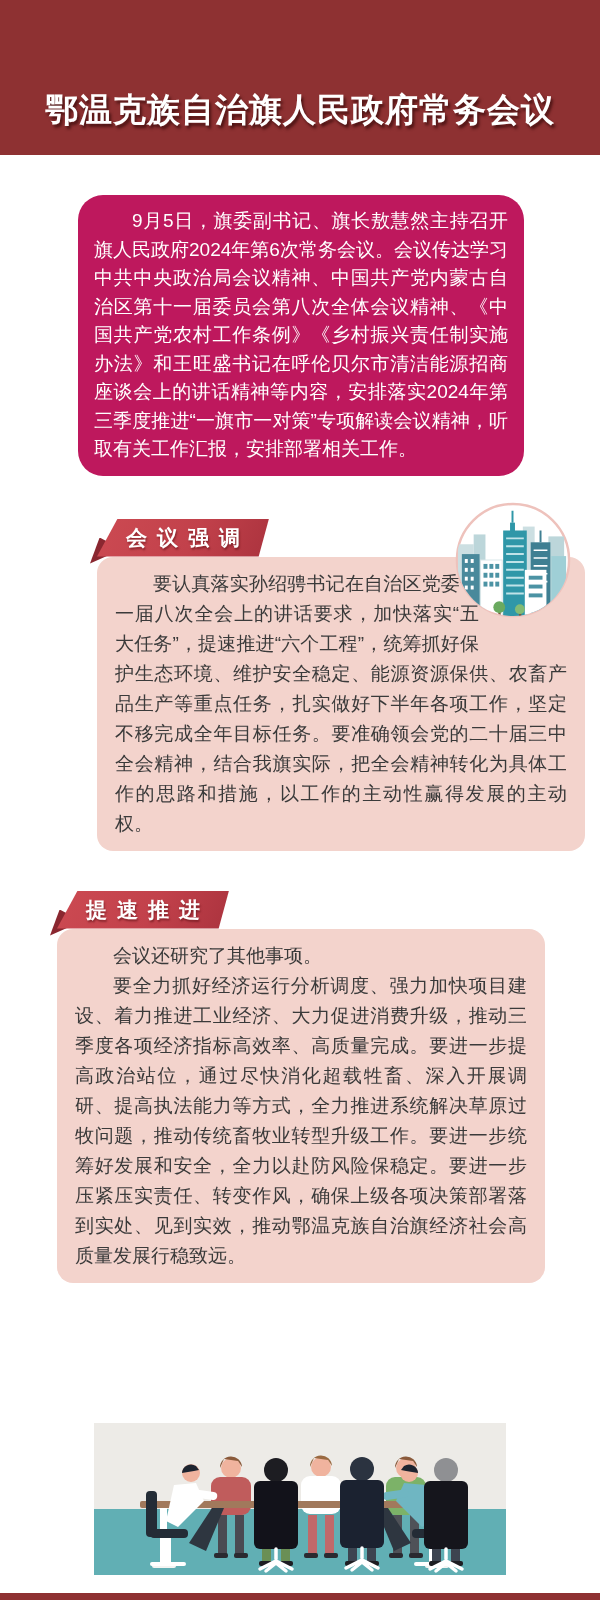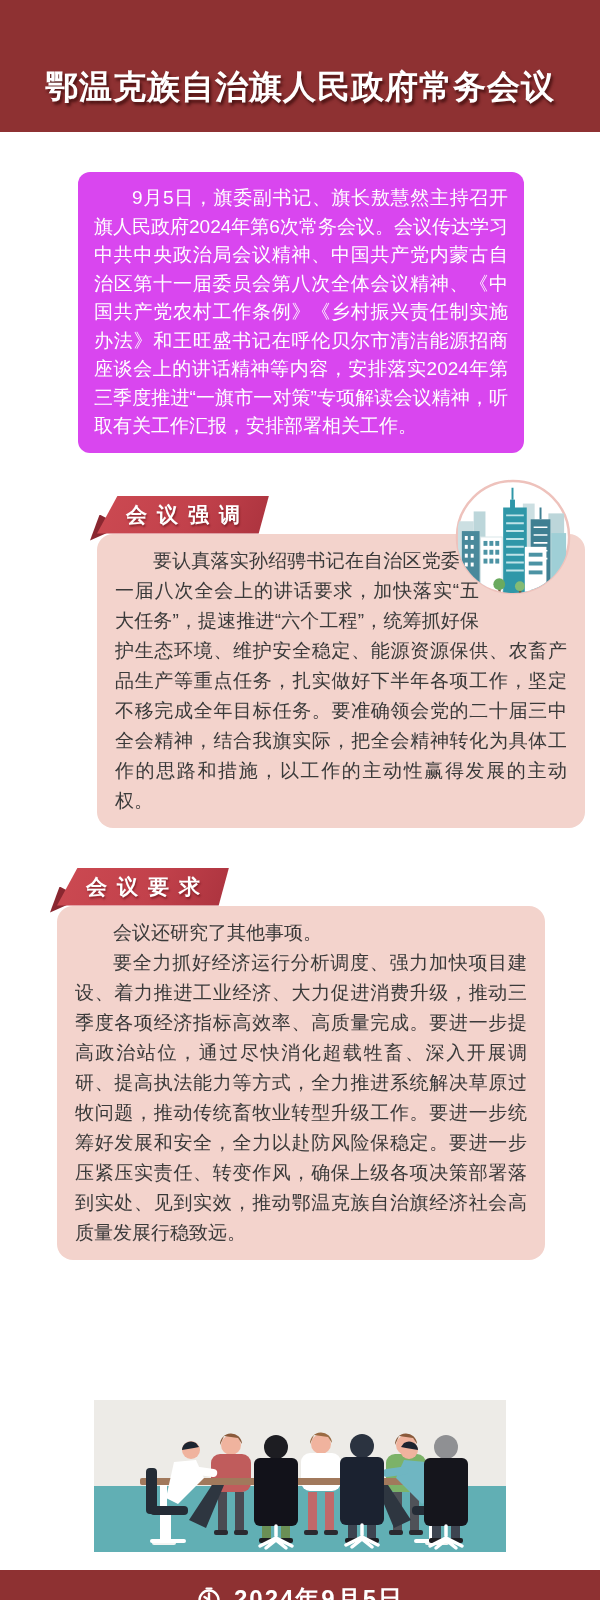--- a/index.html
+++ b/index.html
@@ -3,30 +3,30 @@
 <meta charset="utf-8">
 <style>
   html,body{margin:0;padding:0;}
   body{
     width:600px;height:1600px;overflow:hidden;background:#ffffff;
     font-family:"Liberation Sans","DejaVu Sans",sans-serif;
     position:relative;
   }
   
   .top-banner{
-    height:132px;background:#8e3132;display:flex;align-items:flex-end;justify-content:center;
+    height:155px;background:#8e3132;display:flex;align-items:flex-end;justify-content:center;
   }
   .top-banner h1{
     margin:0 0 22px 0;color:#ffffff;font-size:33px;font-weight:bold;letter-spacing:1px;
     text-shadow:2px 3px 3px rgba(45,6,6,.7);white-space:nowrap;
   }
   
   .intro-card{
     margin:40px auto 0 78px;width:446px;box-sizing:border-box;
-    background:#d946ef;border-radius:12px;padding:12px 16px;
+    background:#be185d;border-radius:25px;padding:12px 16px;
     color:#ffffff;font-size:19px;line-height:28.5px;text-align:justify;
   }
   .intro-card p{margin:0;text-indent:2em;}
   
   .section{position:relative;}
   .section-1{margin-top:43px;padding-left:40px;}
   .section-2{margin-top:40px;}
   .ribbon{position:relative;width:172px;height:38px;margin-left:57px;z-index:3;}
   .ribbon-fold{
     position:absolute;left:-7px;bottom:-7px;width:32px;height:26px;background:#8a2730;
@@ -161,21 +161,21 @@
         <rect x="66" y="114" width="2.5" height="8" fill="#7c5b3e"></rect>
         <circle cx="67" cy="110" r="5" fill="#83bb74"></circle>
       </g>
     </g>
   </svg>
 </section>
 
 <section class="section section-2">
   <div class="ribbon">
     <span class="ribbon-fold"></span>
-    <span class="ribbon-body">会议要求</span>
+    <span class="ribbon-body">提速推进</span>
   </div>
   <div class="section-card">
     <p>会议还研究了其他事项。</p>
     <p>要全力抓好经济运行分析调度、强力加快项目建设、着力推进工业经济、大力促进消费升级，推动三季度各项经济指标高效率、高质量完成。要进一步提高政治站位，通过尽快消化超载牲畜、深入开展调研、提高执法能力等方式，全力推进系统解决草原过牧问题，推动传统畜牧业转型升级工作。要进一步统筹好发展和安全，全力以赴防风险保稳定。要进一步压紧压实责任、转变作风，确保上级各项决策部署落到实处、见到实效，推动鄂温克族自治旗经济社会高质量发展行稳致远。</p>
   </div>
 </section>
 
 <svg class="meeting-wrap" viewBox="0 0 412 152">
   <rect x="0" y="0" width="412" height="152" fill="#edebe7"></rect>
   <rect x="0" y="86" width="412" height="66" fill="#61afb4"></rect>

